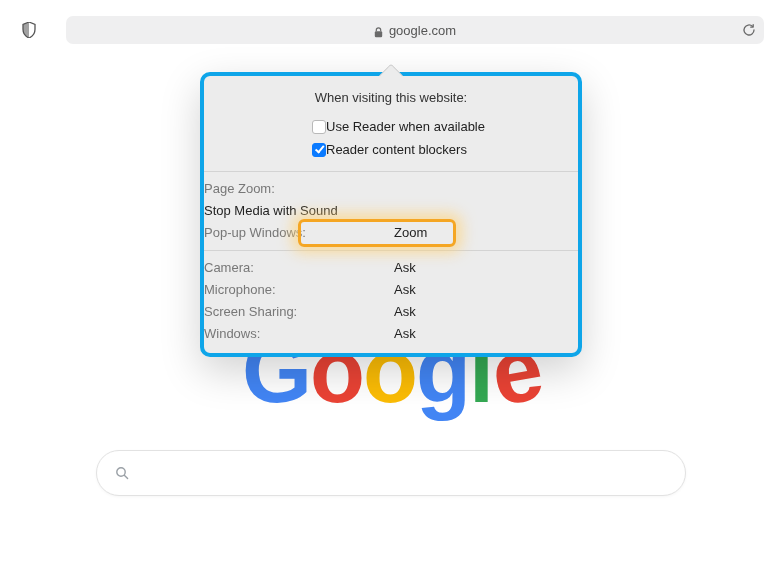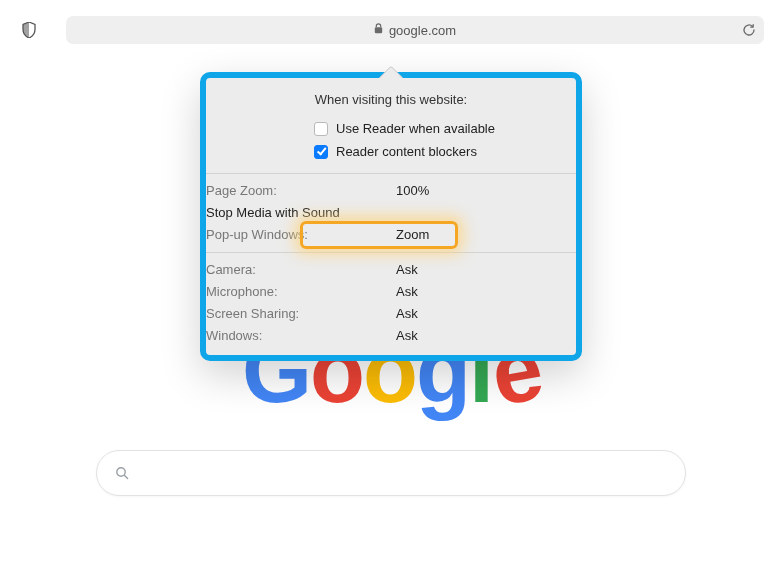--- a/index.html
+++ b/index.html
@@ -4,21 +4,21 @@
 <style>
   * { box-sizing: border-box; margin: 0; padding: 0; }
   html, body { width: 782px; height: 566px; font-family: -apple-system, "Helvetica Neue", Arial, sans-serif; font-size: 13px; color: #222; background: #fff; }
   .frame { position: relative; width: 782px; height: 566px; background: #fff; }
 
   
   .toolbar { position: absolute; top: 10px; left: 0; right: 0; height: 40px; display: flex; align-items: center; padding: 0 18px; }
   .shield { width: 22px; height: 22px; display: flex; align-items: center; justify-content: center; margin-right: 26px; }
   .shield svg { width: 14px; height: 16px; }
   .addrbar { flex: 1; height: 28px; background: #efeff0; border-radius: 7px; display: flex; align-items: center; justify-content: center; position: relative; }
-  .addr-center { display: flex; align-items: flex-start; gap: 6px; color: #555; }
+  .addr-center { display: flex; align-items: flex-end; gap: 6px; color: #555; }
   .lock svg { width: 9px; height: 11px; display: block; }
   .reload { position: absolute; right: 8px; top: 50%; transform: translateY(-50%); color: #6a6a6a; }
   .reload svg { width: 14px; height: 14px; display: block; }
 
   
   .logo { position: absolute; top: 326px; left: 50%; transform: translateX(-50%); font-size: 90px; font-weight: 600; letter-spacing: -2px; line-height: 1; user-select: none; font-family: "Product Sans", Arial, sans-serif; }
   .logo span { display: inline-block; }
   .g1 { color: #4285F4; }
   .o1 { color: #EA4335; }
   .o2 { color: #FBBC05; }
@@ -26,27 +26,27 @@
   .l  { color: #34A853; }
   .e  { color: #EA4335; transform: rotate(-10deg) translateY(0px); }
 
   
   .searchwrap { position: absolute; top: 450px; left: 50%; transform: translateX(-50%); width: 590px; height: 46px; border: 1px solid #e2e2e2; border-radius: 24px; display: flex; align-items: center; padding: 0 18px; box-shadow: 0 1px 3px rgba(0,0,0,0.04); background: #fff; }
   .searchwrap .mag { color: #9aa0a6; }
   .searchwrap .mag svg { width: 14px; height: 14px; display: block; }
   .searchwrap input { flex: 1; border: none; outline: none; font-size: 15px; margin-left: 10px; background: transparent; }
 
   
-  .popover { position: absolute; top: 72px; left: 50%; transform: translateX(-50%); width: 382px; background: #ececec; border: 6px solid #0ea5e9; border-radius: 10px; box-shadow: 0 14px 40px rgba(0,0,0,0.18); }
+  .popover { position: absolute; top: 72px; left: 50%; transform: translateX(-50%); width: 382px; background: #ececec; border: 4px solid #0ea5e9; border-radius: 10px; box-shadow: 0 14px 40px rgba(0,0,0,0.18); }
   .popover::before { content: ""; position: absolute; top: -9px; left: 50%; transform: translateX(-50%) rotate(45deg); width: 16px; height: 16px; background: #ececec; border-left: 1px solid #c8c8c8; border-top: 1px solid #c8c8c8; border-top-left-radius: 3px; }
   .pop-section { padding: 12px 16px; }
   .pop-header { text-align: center; font-size: 13px; color: #333; padding-top: 14px; padding-bottom: 8px; }
   .divider { height: 1px; background: #d3d3d3; margin: 0; }
 
-  .check-row { display: flex; align-items: center; padding: 4px 0 4px 92px; gap: 8px; }
+  .check-row { display: flex; align-items: center; padding: 4px 0 4px 92px; gap: 0; }
   .checkbox { width: 14px; height: 14px; border-radius: 3px; border: 1px solid #b9b9b9; background: #fff; display: flex; align-items: center; justify-content: center; flex-shrink: 0; }
   .checkbox.checked { background: #0a7aff; border-color: #0a7aff; }
   .checkbox.checked::after { content: ""; width: 3px; height: 7px; border: solid #fff; border-width: 0 2px 2px 0; transform: rotate(40deg) translate(-0.5px,-1px); }
 
   .kv-section { padding: 6px 0; }
   .kv-row { display: flex; align-items: center; line-height: 22px; }
   .kv-label { width: 190px; text-align: left; color: #777; padding-right: 6px; font-size: 13px; }
   .kv-value { flex: 1; color: #222; font-size: 13px; }
 
   .highlight-wrap { position: relative; }
@@ -109,21 +109,20 @@
         <div class="checkbox checked"></div>
         <span>Reader content blockers</span>
       </div>
     </div>
 
     <div class="divider"></div>
 
     <div class="kv-section">
       <div class="kv-row">
         <div class="kv-label">Page Zoom:</div>
-        <div class="kv-value">100%</div>
       </div>
       <div class="kv-row">
         <div class="kv-value">Stop Media with Sound</div>
       </div>
       <div class="kv-row highlight-wrap">
         <div class="highlight-ring"></div>
         <div class="kv-label">Pop-up Windows:</div>
         <div class="kv-value">Zoom</div>
       </div>
     </div>

